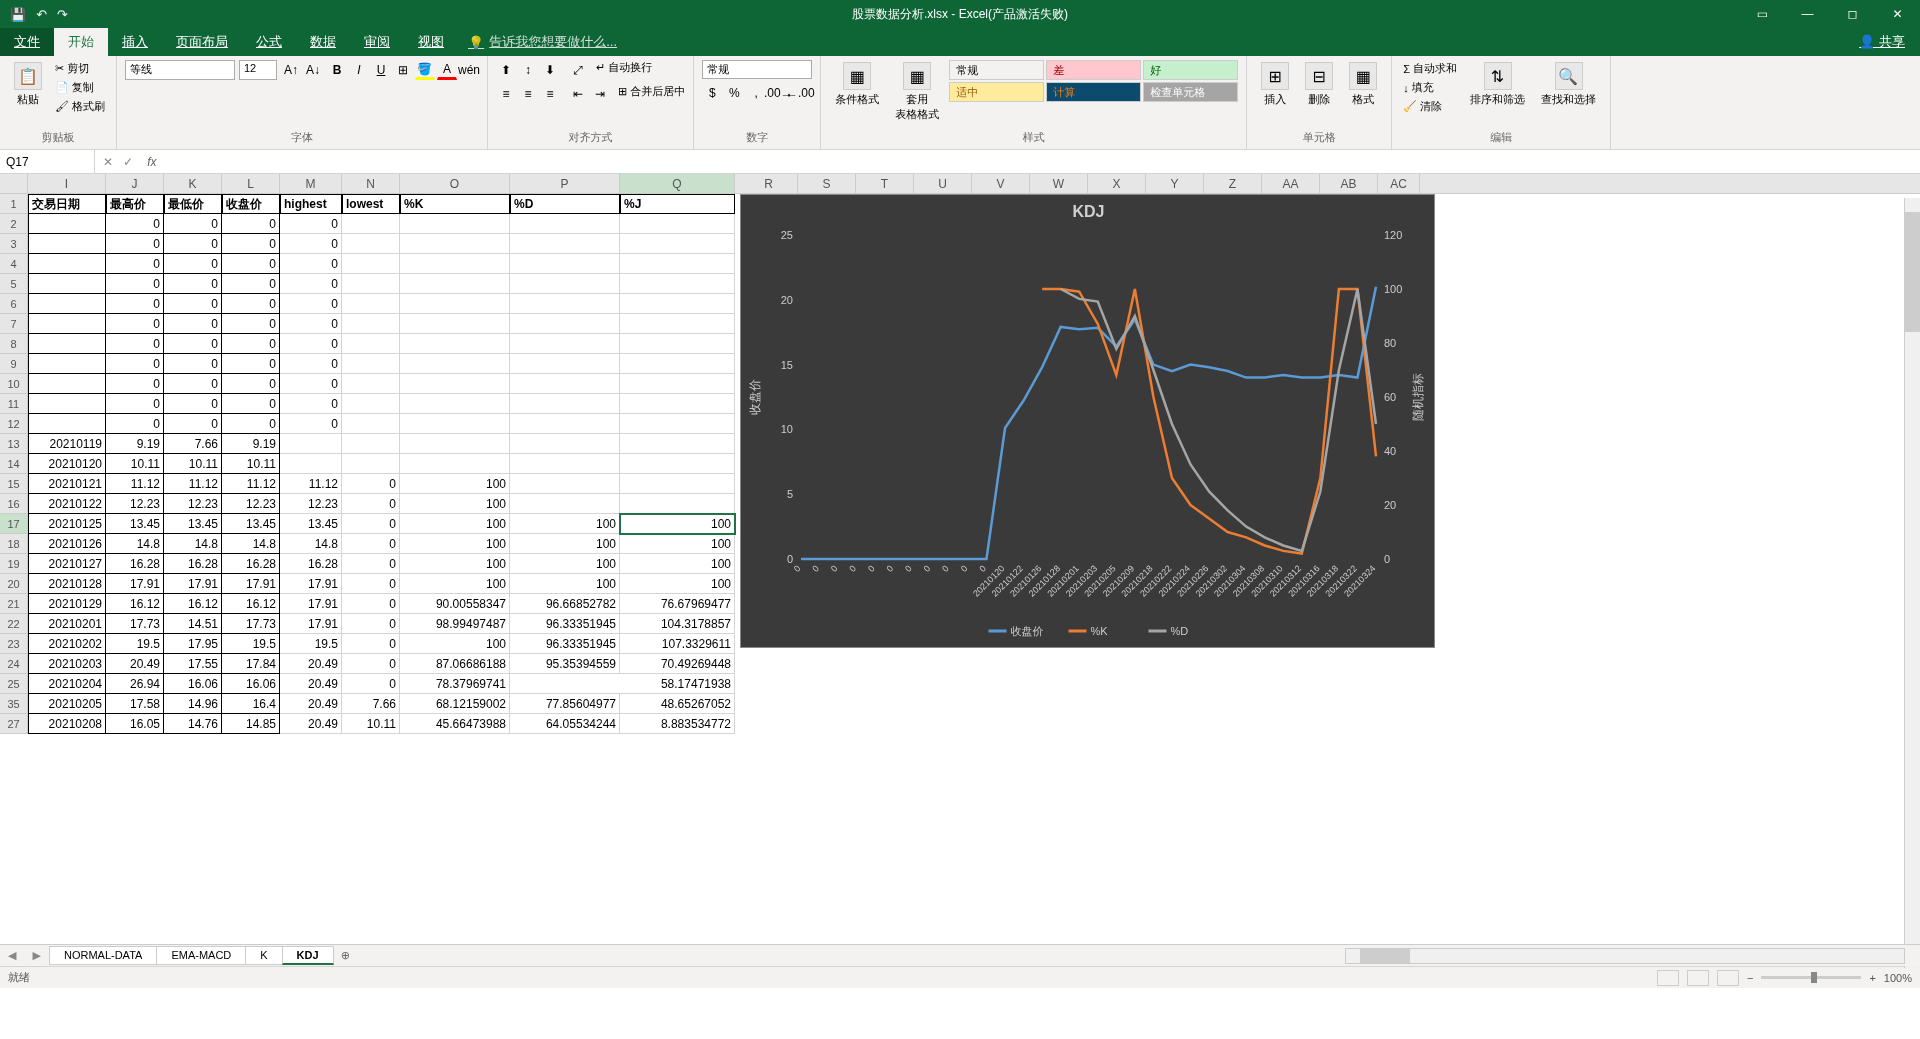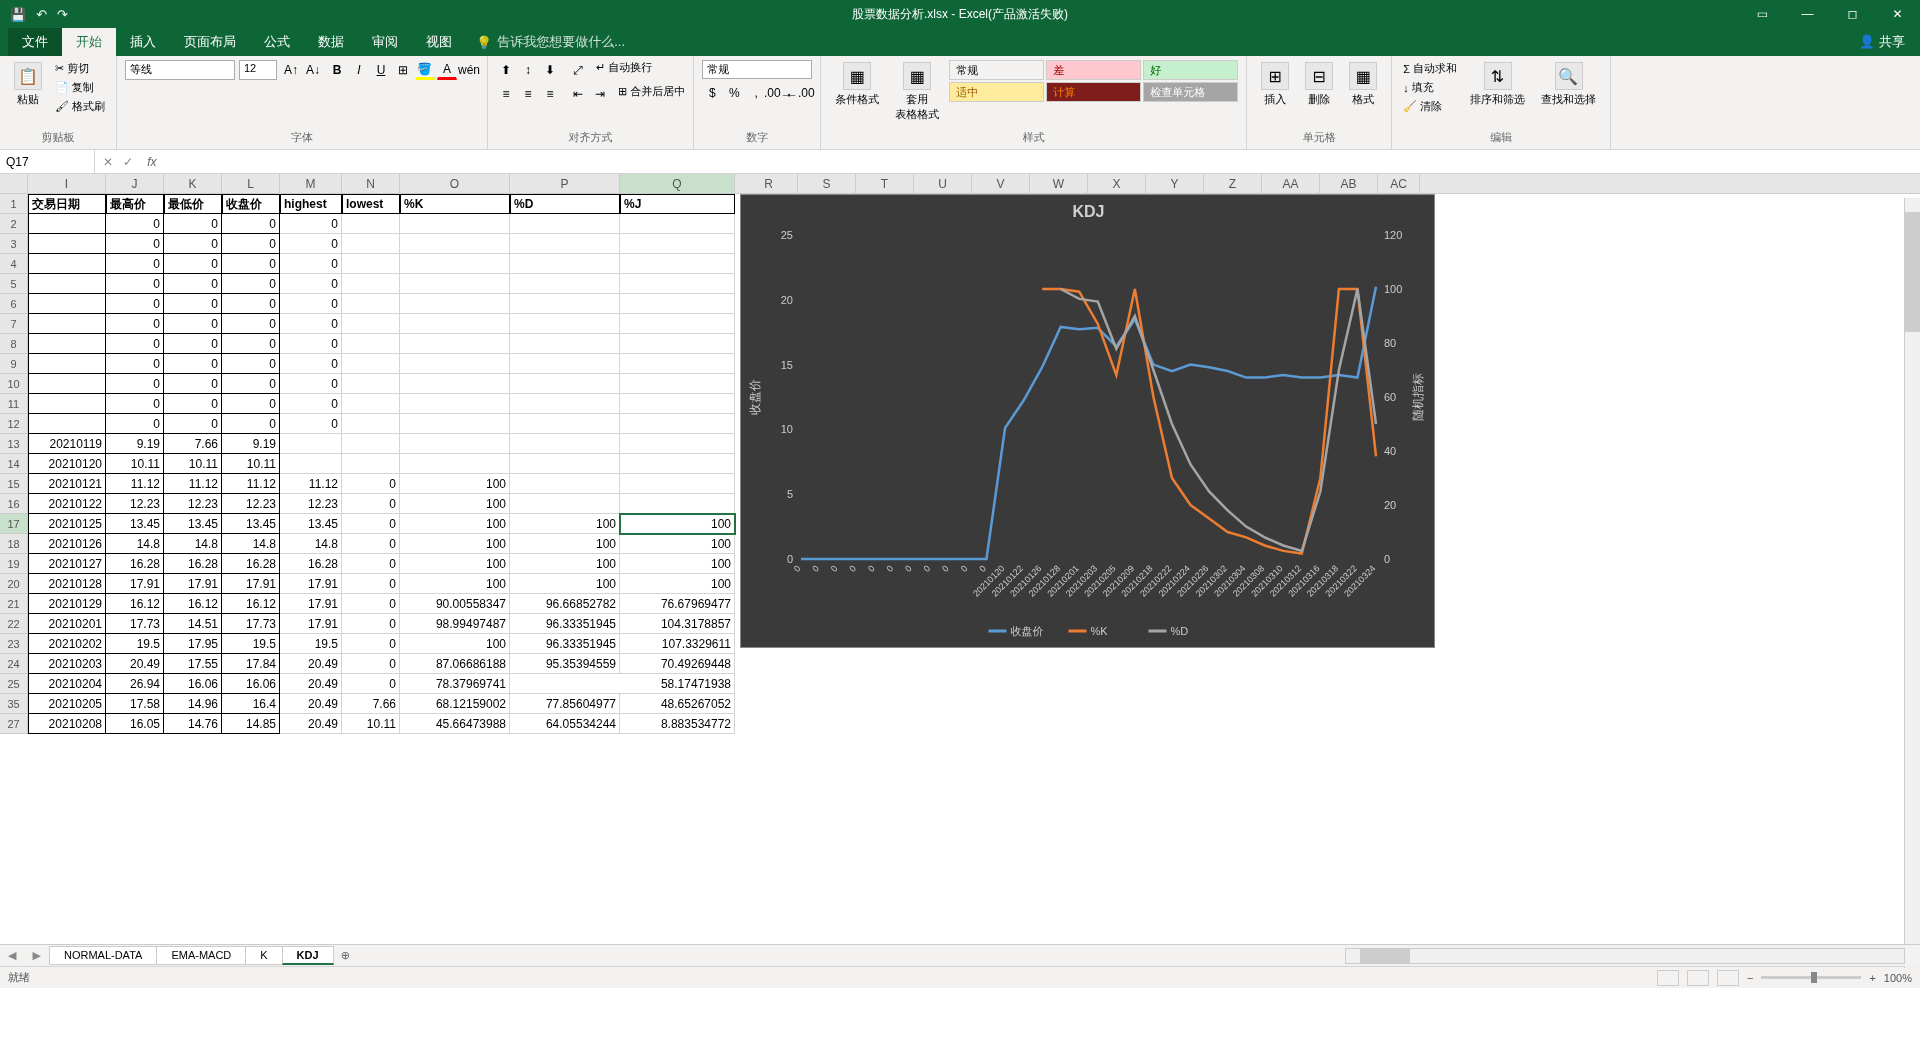--- a/index.html
+++ b/index.html
@@ -7,21 +7,21 @@
 
 
 .titlebar { height: 28px; background: #0e6637; display: flex; align-items: center; color: #fff; position: relative; }
 .titlebar .qat { display: flex; gap: 10px; padding-left: 10px; align-items: center; }
 .titlebar .qat span { font-size: 13px; opacity: 0.9; }
 .titlebar .title { position: absolute; left: 50%; transform: translateX(-50%); font-size: 12px; }
 .titlebar .wincontrols { margin-left: auto; display: flex; }
 .titlebar .wincontrols div { width: 45px; height: 28px; display: flex; align-items: center; justify-content: center; font-size: 12px; }
 
 
-.ribbontabs { height: 28px; background: #0e6637; display: flex; align-items: center; padding-left: 8px; color: #fff; font-size: 13px; }
+.ribbontabs { height: 28px; background: #0e6637; display: flex; align-items: center; color: #fff; font-size: 13px; text-decoration: underline; }
 .ribbontabs .tab { padding: 0 14px; height: 28px; display: flex; align-items: center; cursor: pointer; }
 .ribbontabs .tab.active { background: #f3f2f1; color: #217346; }
 .ribbontabs .tab.file { background: #0a5229; }
 .ribbontabs .tell { margin-left: 10px; opacity: 0.8; display: flex; align-items: center; gap: 5px; }
 .ribbontabs .share { margin-left: auto; margin-right: 15px; }
 
 
 .ribbon { height: 94px; background: #f3f2f1; border-bottom: 1px solid #d4d4d4; display: flex; font-size: 11px; }
 .rgroup { border-right: 1px solid #d4d4d4; padding: 4px 8px; display: flex; flex-direction: column; }
 .rgroup .body { flex: 1; display: flex; align-items: flex-start; gap: 4px; }
@@ -217,21 +217,21 @@
 表格格式</span>
         </div>
       <div>
         <div class="stylerow">
           <div class="stylecell">常规</div>
           <div class="stylecell" style="background:#ffc7ce;color:#9c0006">差</div>
           <div class="stylecell" style="background:#c6efce;color:#006100">好</div>
         </div>
         <div class="stylerow">
           <div class="stylecell" style="background:#ffeb9c;color:#9c5700">适中</div>
-          <div class="stylecell" style="background:#7f1d1d;color:#fa7d00">计算</div>
+          <div class="stylecell" style="background:#0c4a6e;color:#fa7d00">计算</div>
           <div class="stylecell" style="background:#a5a5a5;color:#fff">检查单元格</div>
         </div>
       </div>
     </div>
     <div class="label">样式</div>
   </div>
   <div class="rgroup">
     <div class="body">
       <div class="bigbtn">
           <div class="ico">⊞</div>

